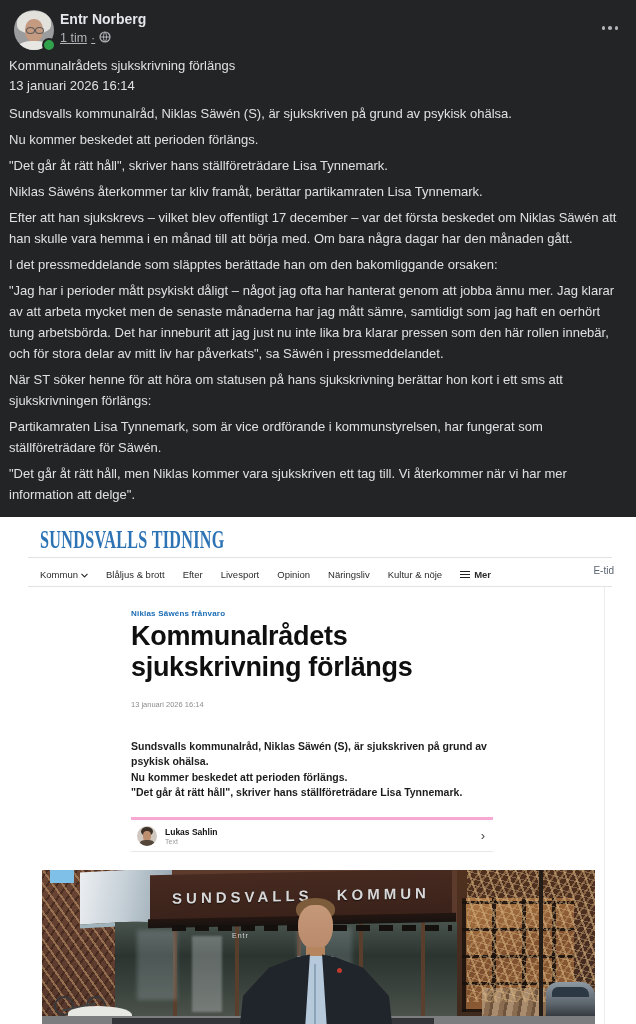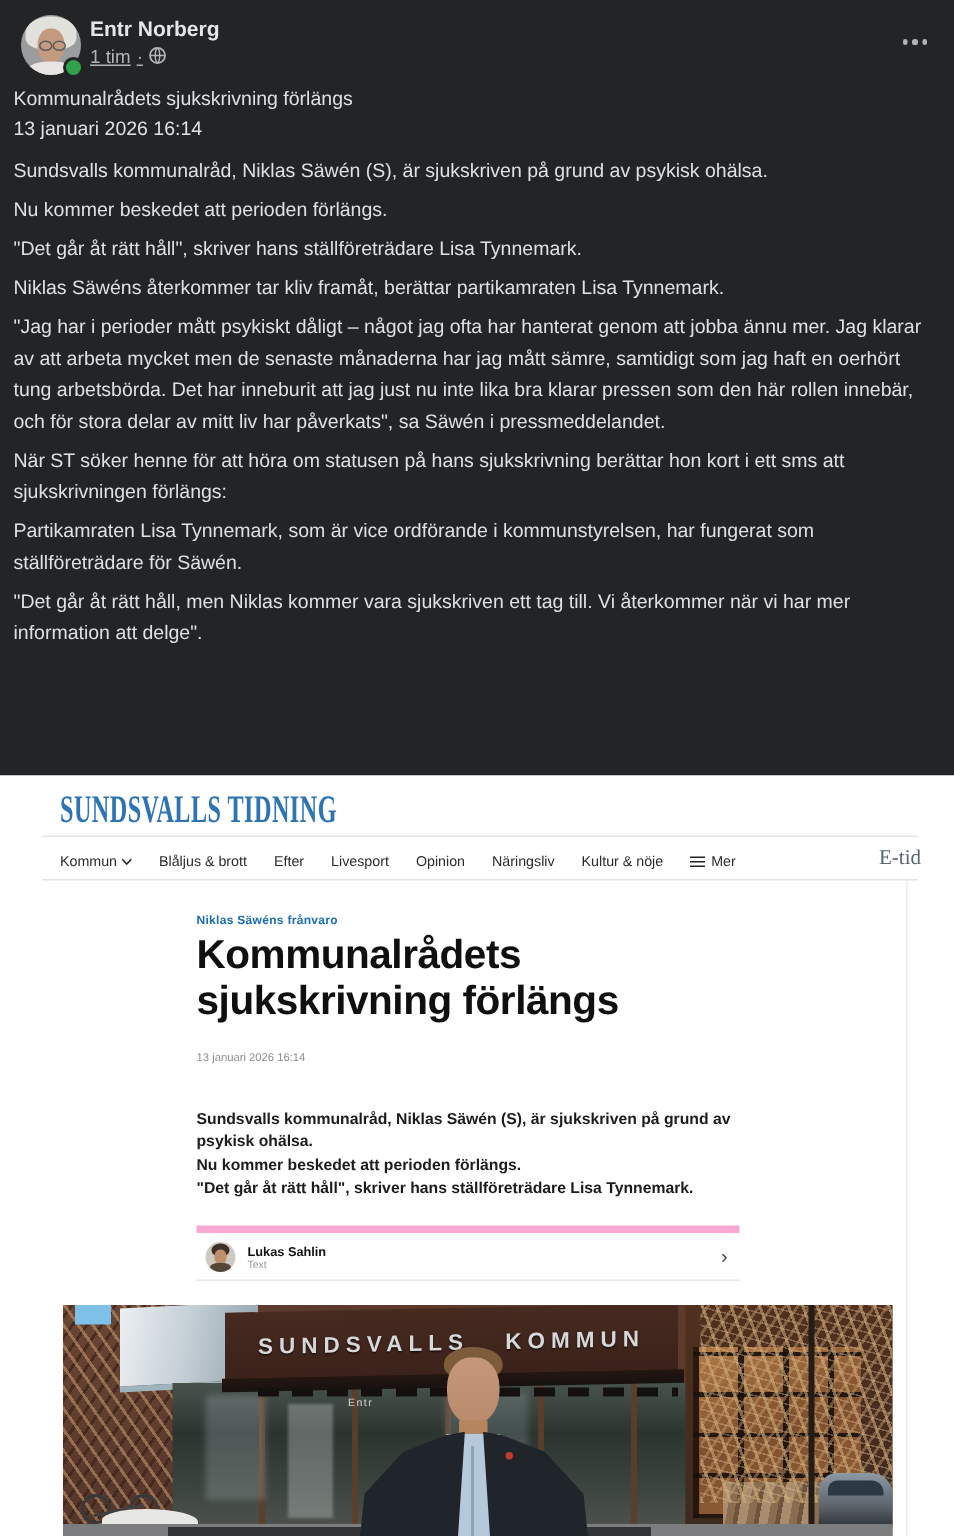--- a/index.html
+++ b/index.html
@@ -29,33 +29,33 @@
 
   
   .web{position:absolute;top:517px;left:0;width:636px;height:507px;background:#ffffff;overflow:hidden;color:#222;}
   .masthead{position:absolute;top:8px;left:40px;font-family:"Liberation Serif",serif;font-weight:bold;
             font-size:26px;letter-spacing:.5px;color:#2e74b5;transform:scaleX(.62);transform-origin:left top;white-space:nowrap;}
   .div1{position:absolute;top:40px;left:28px;right:24px;height:1px;background:#e3e3e3;}
   .div2{position:absolute;top:69px;left:28px;right:24px;height:1px;background:#e3e3e3;}
   .nav{position:absolute;top:42px;left:40px;height:30px;display:flex;align-items:center;gap:18px;
        font-size:9.5px;color:#2b2b2b;white-space:nowrap;}
   .nav .item{cursor:pointer;display:flex;align-items:center;gap:3px;}
-  .nav .more{font-weight:normal;display:flex;align-items:flex-end;gap:4px;cursor:pointer;}
+  .nav .more{font-weight:bold;display:flex;align-items:flex-end;gap:4px;cursor:pointer;}
   .burger{display:inline-block;width:10px;}
   .burger i{display:block;height:1.5px;background:#222;margin:1.5px 0;}
-  .etid{position:absolute;top:48px;right:22px;font-size:14px;color:#5a6572;cursor:pointer;font-family:Liberation Serif, serif;}
+  .etid{position:absolute;top:48px;right:22px;font-size:10px;color:#5a6572;cursor:pointer;}
   .page-edge{position:absolute;top:70px;bottom:0;left:604px;width:1px;background:#ededed;}
 
   .kicker{position:absolute;top:92px;left:131px;font-size:8px;font-weight:bold;color:#1a6cb5;letter-spacing:.2px;}
   .headline{position:absolute;top:104px;left:131px;width:340px;font-size:27px;line-height:31px;
             font-weight:bold;color:#0f0f0f;letter-spacing:-.3px;}
   .art-date{position:absolute;top:183px;left:131px;font-size:7.5px;color:#8d8d8d;}
   .lead{position:absolute;top:222px;left:131px;width:362px;}
   .lead-line{font-size:10.5px;font-weight:bold;line-height:15.3px;color:#1c1c1c;margin:0;}
-  .byline{position:absolute;top:300px;left:131px;width:362px;height:31px;border-top:5px solid #f9a8d4;
+  .byline{position:absolute;top:300px;left:131px;width:362px;height:31px;border-top:3px solid #f9a8d4;
           border-bottom:1px solid #e8e8e8;display:flex;align-items:center;cursor:pointer;}
   .bl-avatar{width:20px;height:20px;border-radius:50%;background:#cfc9c2;position:relative;overflow:hidden;margin-left:6px;}
   .bl-avatar .hair{position:absolute;top:1px;left:4px;right:4px;height:9px;border-radius:50%;background:#3e3228;}
   .bl-avatar .face{position:absolute;top:5px;left:6px;width:8px;height:10px;border-radius:45%;background:#bd8f6f;}
   .bl-avatar .torso{position:absolute;bottom:-1px;left:3px;right:3px;height:7px;border-radius:40% 40% 0 0;background:#55463a;}
   .bl-txt{margin-left:8px;}
   .bl-name{font-size:8.5px;font-weight:bold;color:#111;}
   .bl-role{font-size:7px;color:#9a9a9a;margin-top:1px;}
   .bl-chevron{margin-left:auto;margin-right:8px;font-size:13px;color:#444;}
 
@@ -151,20 +151,22 @@
     </div>
 
   <div class="fb-text" data-interactable="false">
     <div class="fb-title" data-interactable="false">Kommunalrådets sjukskrivning förlängs</div>
     <div class="fb-datesub" data-interactable="false">13 januari 2026 16:14</div>
     <div class="fb-body" data-interactable="false">
         <p class="fb-para" data-interactable="false">Sundsvalls kommunalråd, Niklas Säwén (S), är sjukskriven på grund av psykisk ohälsa.</p>
         <p class="fb-para" data-interactable="false">Nu kommer beskedet att perioden förlängs.</p>
         <p class="fb-para" data-interactable="false">"Det går åt rätt håll", skriver hans ställföreträdare Lisa Tynnemark.</p>
         <p class="fb-para" data-interactable="false">Niklas Säwéns återkommer tar kliv framåt, berättar partikamraten Lisa Tynnemark.</p>
+        <p class="fb-para" data-interactable="false">Efter att han sjukskrevs – vilket blev offentligt 17 december – var det första beskedet om Niklas Säwén att han skulle vara hemma i en månad till att börja med. Om bara några dagar har den månaden gått.</p>
+        <p class="fb-para" data-interactable="false">I det pressmeddelande som släpptes berättade han om den bakomliggande orsaken:</p>
         <p class="fb-para" data-interactable="false">"Jag har i perioder mått psykiskt dåligt – något jag ofta har hanterat genom att jobba ännu mer. Jag klarar av att arbeta mycket men de senaste månaderna har jag mått sämre, samtidigt som jag haft en oerhört tung arbetsbörda. Det har inneburit att jag just nu inte lika bra klarar pressen som den här rollen innebär, och för stora delar av mitt liv har påverkats", sa Säwén i pressmeddelandet.</p>
         <p class="fb-para" data-interactable="false">När ST söker henne för att höra om statusen på hans sjukskrivning berättar hon kort i ett sms att sjukskrivningen förlängs:</p>
         <p class="fb-para" data-interactable="false">Partikamraten Lisa Tynnemark, som är vice ordförande i kommunstyrelsen, har fungerat som ställföreträdare för Säwén.</p>
         <p class="fb-para" data-interactable="false">"Det går åt rätt håll, men Niklas kommer vara sjukskriven ett tag till. Vi återkommer när vi har mer information att delge".</p>
       </div>
   </div>
 </div>
 
 <div class="web" data-interactable="false">
   <div class="masthead" data-interactable="true">SUNDSVALLS TIDNING</div>

